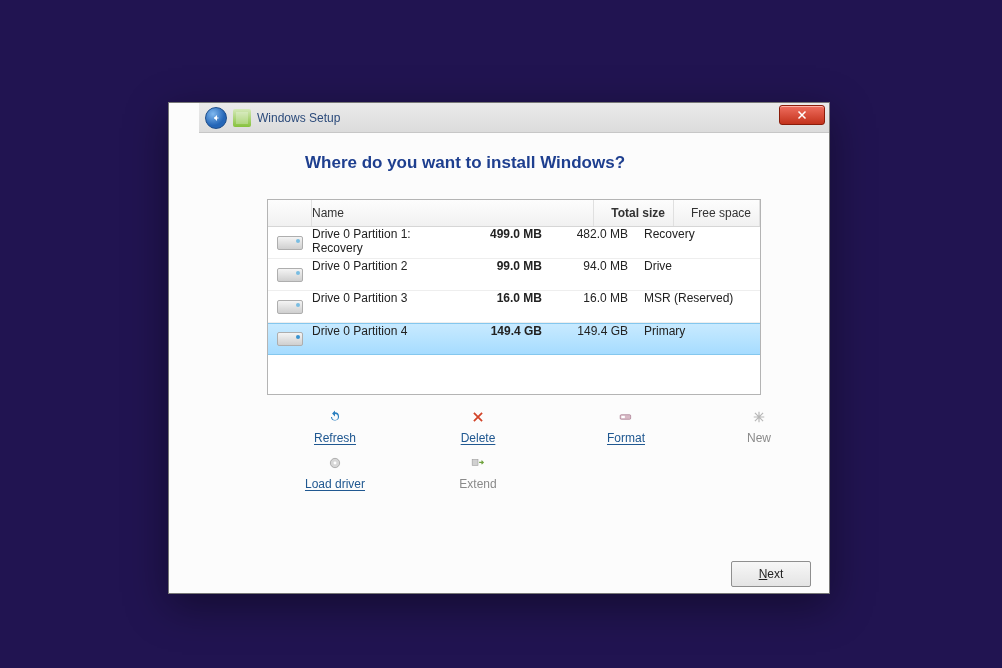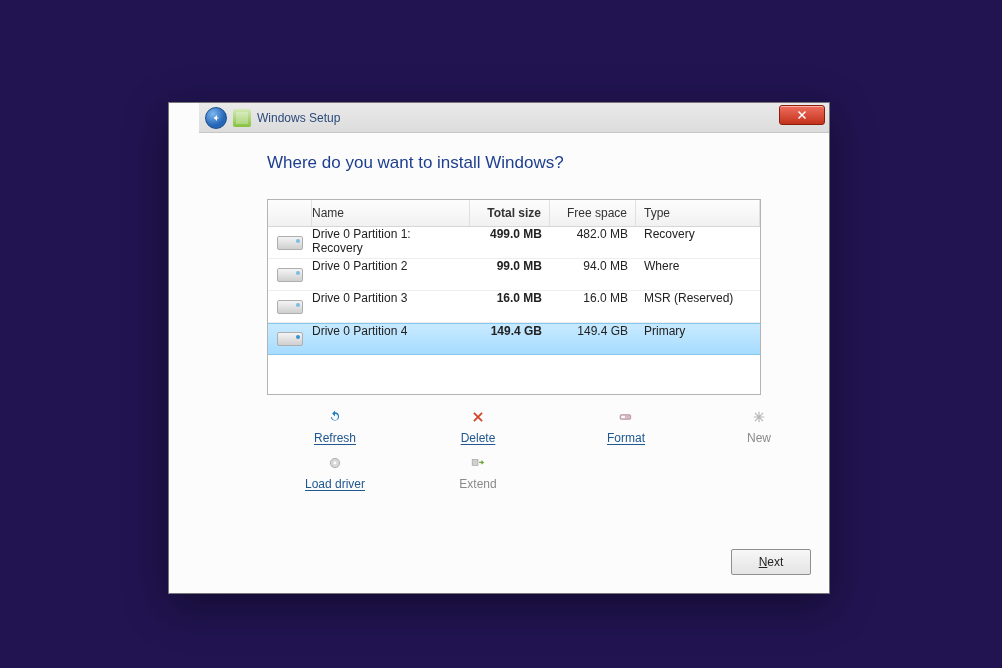--- a/index.html
+++ b/index.html
@@ -67,22 +67,23 @@
       box-shadow: inset 0 1px 0 #ffb0a5;
       cursor: pointer;
     }
     .close-btn svg { width: 12px; height: 12px; }
     .content {
       padding: 20px 68px 16px 68px;
     }
     .heading {
       color: #1e3f8f;
       font-size: 17px;
-      font-weight: 400;
+      font-weight: 700;
       margin-bottom: 26px;
+      margin-left: 38px;
     }
     .drive-table {
       border: 1px solid #b4b4b4;
       height: 196px;
       background: #fff;
       position: relative;
     }
     .drive-header {
       display: flex;
       align-items: flex-end;
@@ -140,21 +141,21 @@
       color: #205891;
       cursor: pointer;
       flex-direction: column;
     }
     .action.disabled { color: #8a8a8a; cursor: default; }
     .action .undl { text-decoration: underline; text-underline-offset: 2px; }
     .action-icon { width: 16px; height: 16px; display:flex; align-items:center; justify-content:center; }
     .footer {
       position: absolute;
       right: 18px;
-      bottom: 18px;
+      bottom: 6px;
     }
     .next-btn {
       width: 80px;
       height: 26px;
       background: linear-gradient(#f7f7f7,#e4e4e4);
       border: 1px solid #8f8f8f;
       border-radius: 2px;
       font-size: 12px;
       color: #222;
       cursor: pointer;
@@ -184,40 +185,39 @@
 
   <div class="content">
     <div class="heading">Where do you want to install Windows?</div>
 
     <div class="drive-table">
       <div class="drive-header">
         <div class="col-icon"></div>
         <div class="col-name">Name</div>
         <div class="col-size">Total size</div>
         <div class="col-free">Free space</div>
-        <div class="col-type">Type</div>
       </div>
       <div id="drive-rows">
           <div class="drive-row">
             <div class="col-icon">
               <div class="drive-icon"></div>
             </div>
             <div class="col-name">Drive 0 Partition 1: Recovery</div>
             <div class="col-size">499.0 MB</div>
             <div class="col-free">482.0 MB</div>
             <div class="col-type">Recovery</div>
           </div>
           <div class="drive-row">
             <div class="col-icon">
               <div class="drive-icon"></div>
             </div>
             <div class="col-name">Drive 0 Partition 2</div>
             <div class="col-size">99.0 MB</div>
             <div class="col-free">94.0 MB</div>
-            <div class="col-type">Where</div>
+            <div class="col-type">Drive</div>
           </div>
           <div class="drive-row">
             <div class="col-icon">
               <div class="drive-icon"></div>
             </div>
             <div class="col-name">Drive 0 Partition 3</div>
             <div class="col-size">16.0 MB</div>
             <div class="col-free">16.0 MB</div>
             <div class="col-type">MSR (Reserved)</div>
           </div>

